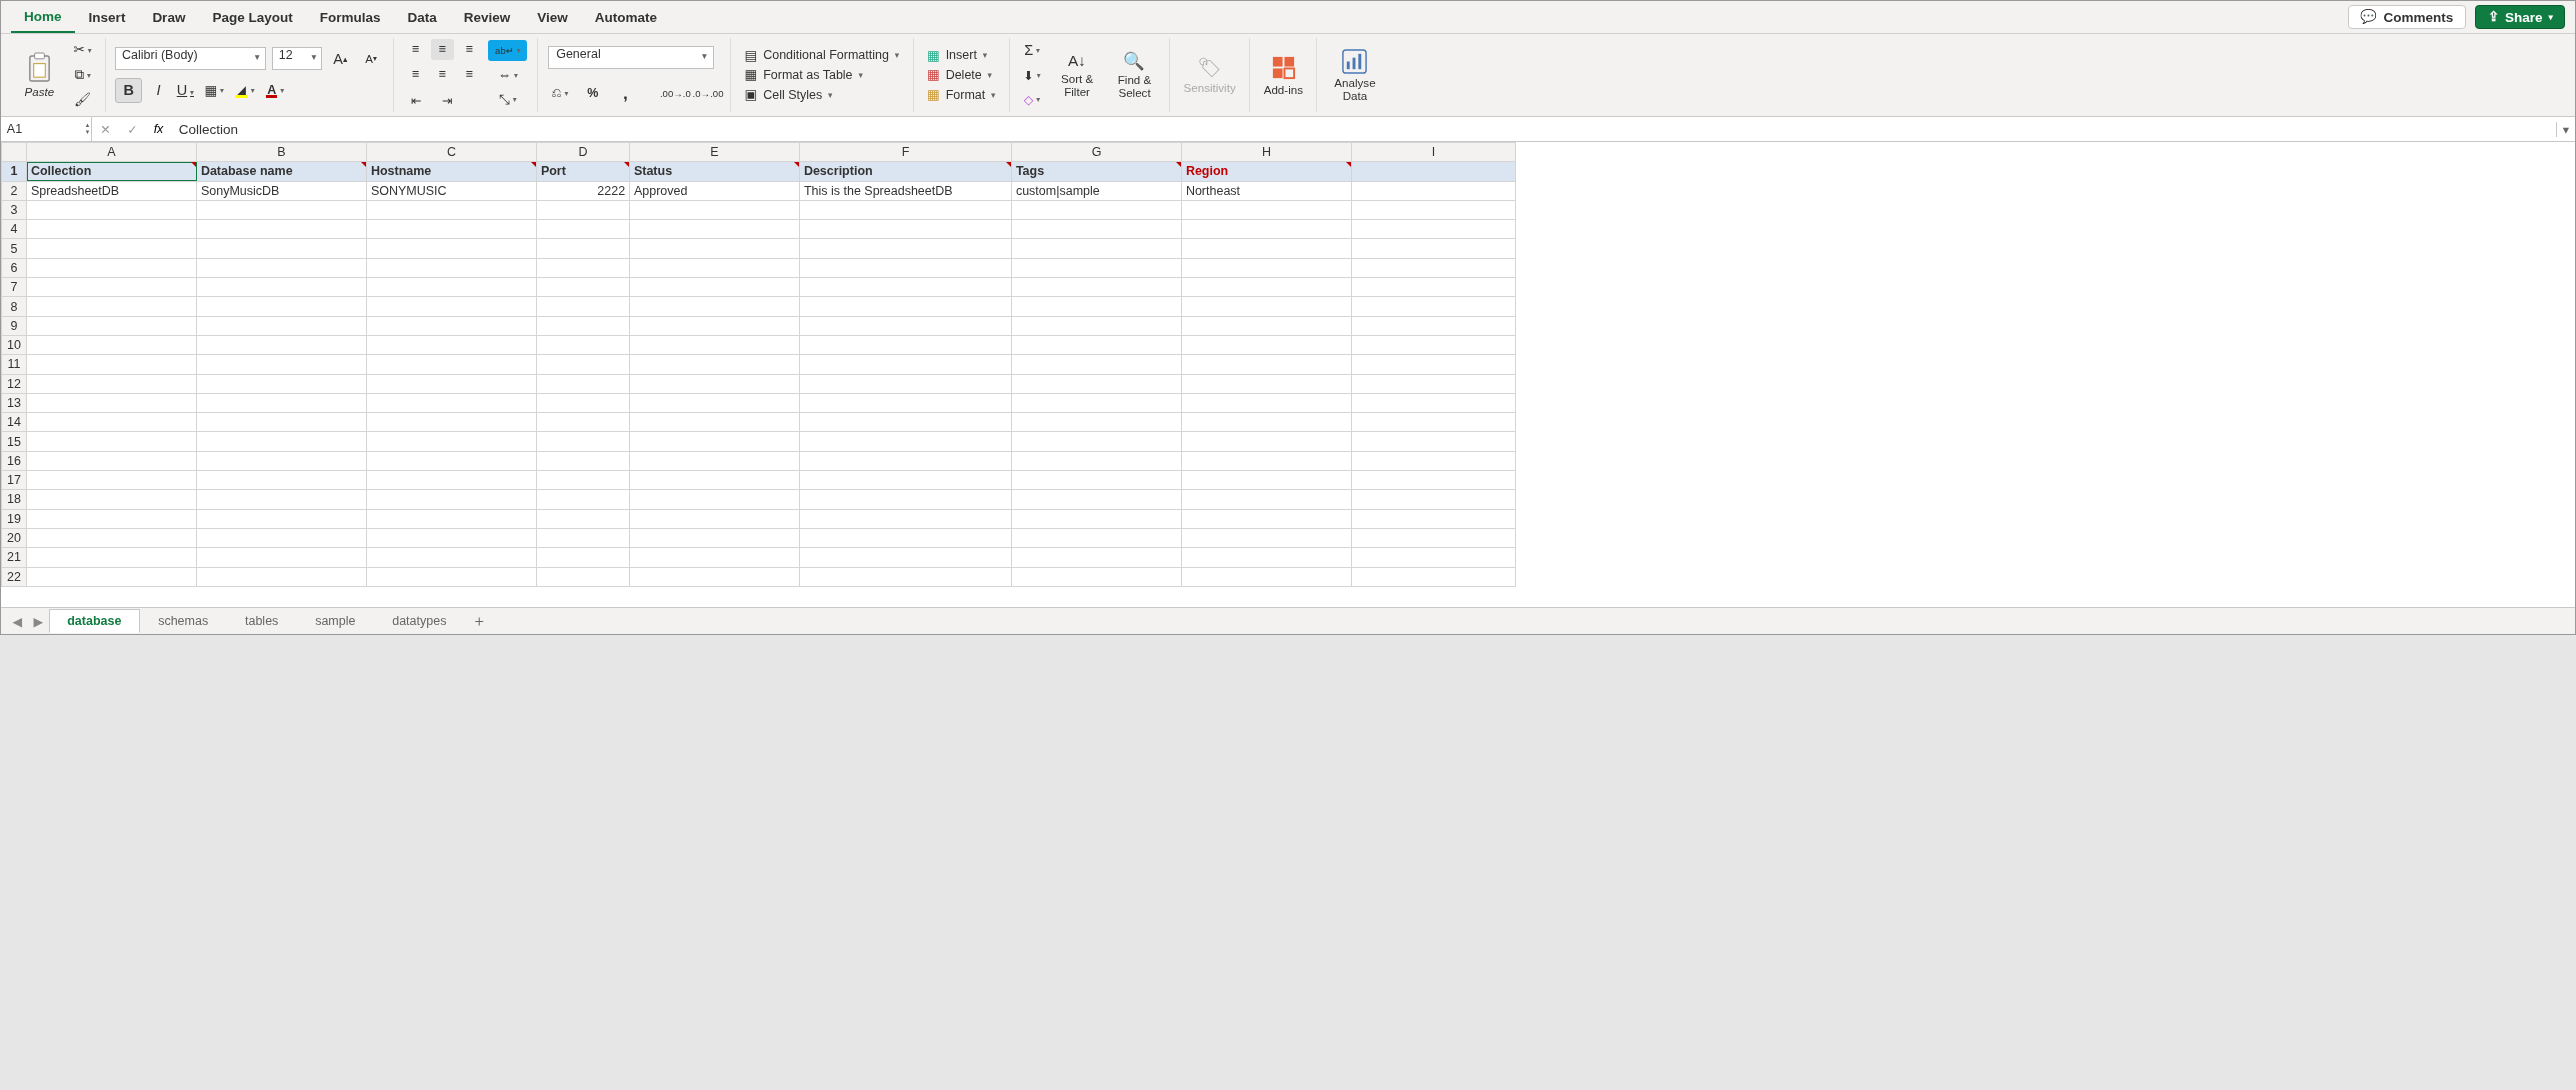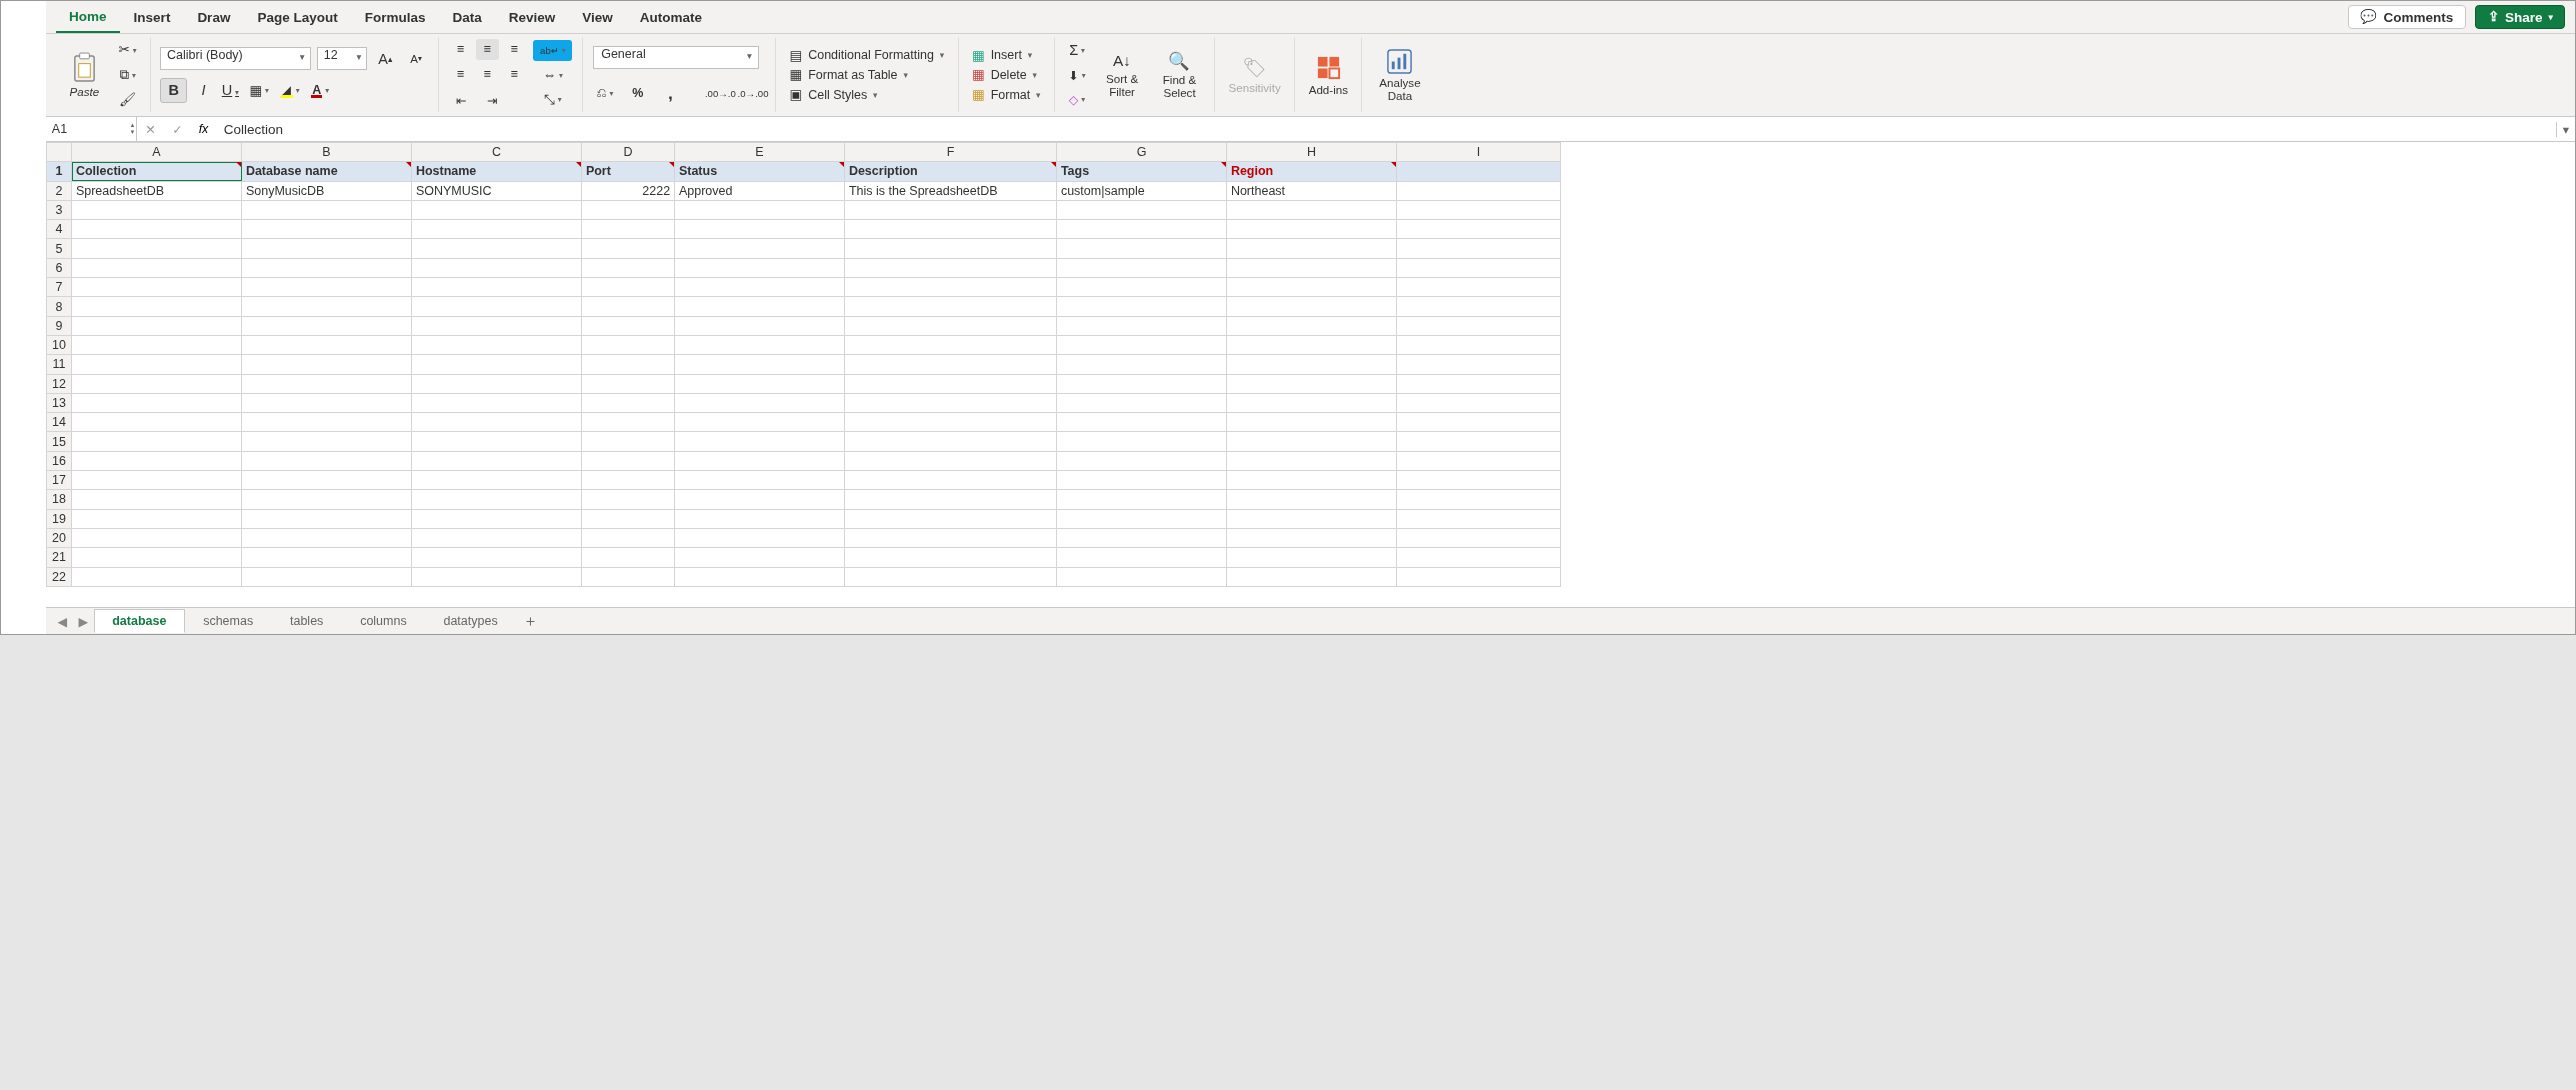--- a/index.html
+++ b/index.html
@@ -10,21 +10,20 @@
     background: #e6e6e6;
     color: #333;
     user-select: none;
   }
   .app {
     border: 1.9px solid #999;
     background: #fff;
     height: 635px;
     display: flex;
     flex-direction: column;
-    padding-left: 45px;
   }
   
   .ribbon-tabs {
     display: flex;
     align-items: center;
     background: #f3f2f1;
     border-bottom: 1px solid #d0d0d0;
     padding: 0 9.6px;
     height: 33px;
   }
@@ -704,20 +703,20 @@
       </table>
   </div>
 
   <div class="sheet-tabs">
     <div class="nav-arrow">◀</div>
     <div class="nav-arrow">▶</div>
     <div id="stabs-holder" style="display:flex;">
         <div class="stab active">database</div>
         <div class="stab">schemas</div>
         <div class="stab">tables</div>
-        <div class="stab">columns</div>
+        <div class="stab">sample</div>
         <div class="stab">datatypes</div>
       </div>
     <div class="stab-add">＋</div>
   </div>
 
 </div>
 
 
 </body></html>

